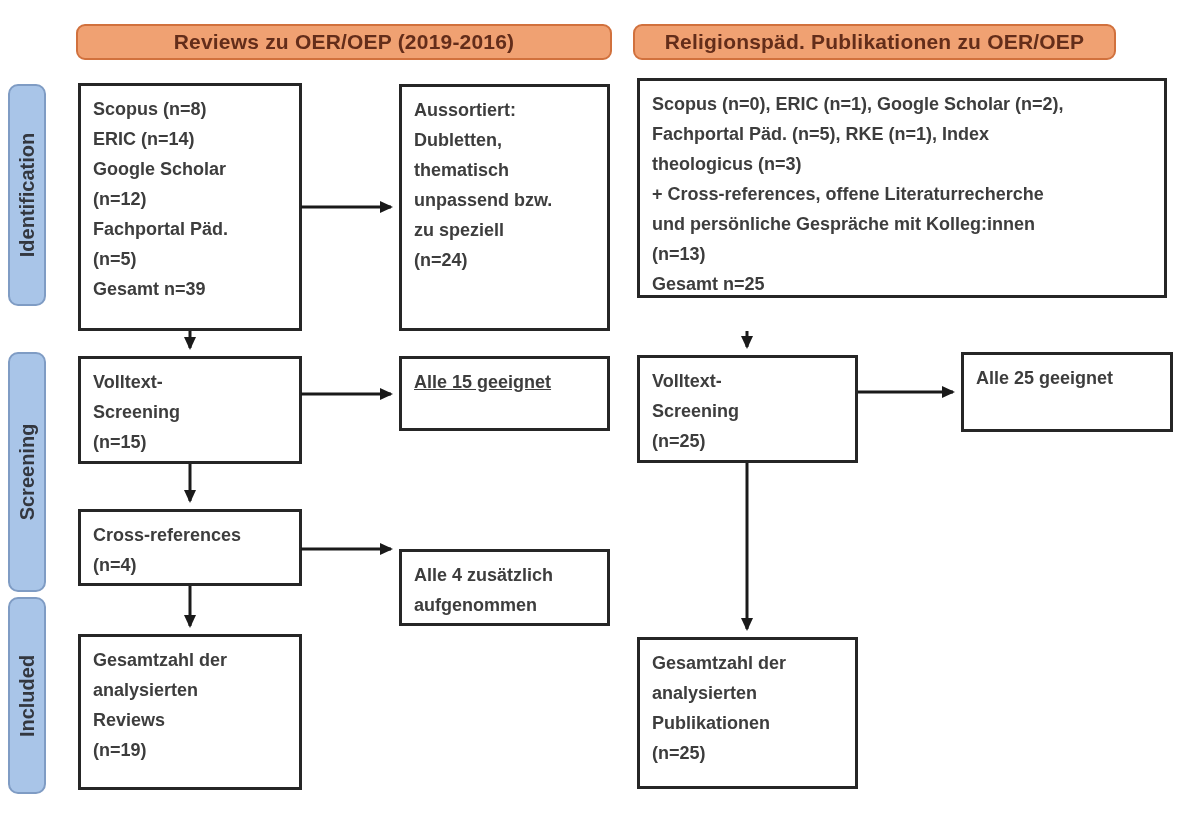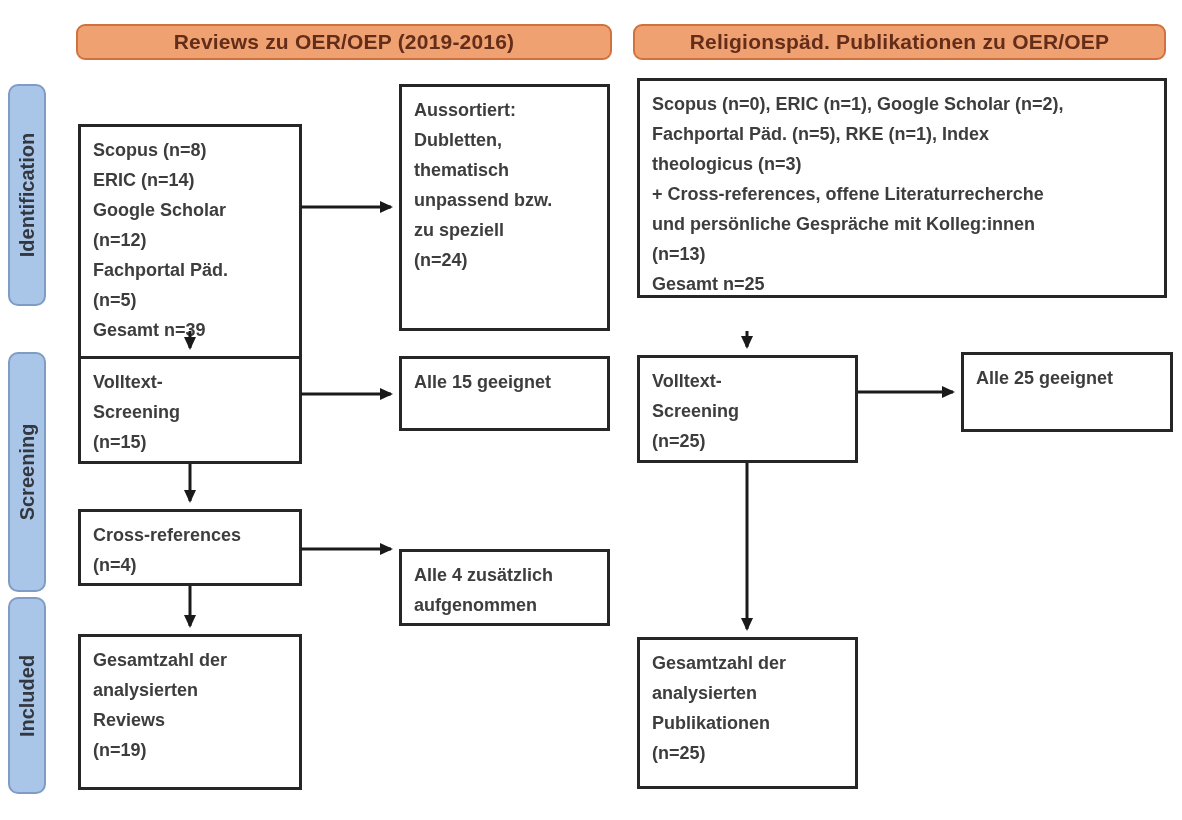--- a/index.html
+++ b/index.html
@@ -13,46 +13,46 @@
     font-family:"Liberation Sans", sans-serif; overflow:hidden;
   }
   .hdr {
     position:absolute; top:24px; height:36px; box-sizing:border-box;
     background:var(--header-fill); border:2px solid var(--header-border);
     border-radius:9px; color:var(--header-text);
     display:flex; align-items:center; justify-content:center;
     font-size:21px; font-weight:700; letter-spacing:0.2px;
   }
   .hdr-left  { left:76px;  width:536px; }
-  .hdr-right { left:633px; width:533px; }
+  .hdr-right { left:633px; width:483px; }
   .stage {
     position:absolute; left:8px; width:38px; box-sizing:border-box;
     background:var(--stage-fill); border:2px solid var(--stage-border);
     border-radius:10px;
   }
   .stage > span {
     position:absolute; left:50%; top:50%;
     transform:translate(-50%,-50%) rotate(-90deg);
     white-space:nowrap; font-size:20px; font-weight:700; color:var(--stage-text);
   }
   .stage-identification { top:84px;  height:222px; }
   .stage-screening      { top:352px; height:240px; }
   .stage-included       { top:597px; height:197px; }
   .box {
     position:absolute; box-sizing:border-box; background:#ffffff;
     border:3px solid var(--box-border); color:var(--box-text);
     font-size:18px; line-height:30px; font-weight:600;
     white-space:pre-line; padding:8px 12px;
   }
-  .box-l-sources   { left:78px;  top:83px;  width:224px; height:248px;margin-top:41px; }
+  .box-l-sources   { left:78px;  top:83px;  width:224px; height:248px; }
   .box-l-fulltext  { left:78px;  top:356px; width:224px; height:108px; }
   .box-l-crossref  { left:78px;  top:509px; width:224px; height:77px;  }
   .box-l-included  { left:78px;  top:634px; width:224px; height:156px; }
   .box-m-excluded  { left:399px; top:84px;  width:211px; height:247px; }
-  .box-m-ft-result { left:399px; top:356px; width:211px; height:75px;  }
+  .box-m-ft-result { left:399px; top:356px; width:211px; height:75px;text-decoration:underline;  }
   .box-m-cr-result { left:399px; top:509px; width:211px; height:77px;margin-top:40px;  }
   .box-r-sources   { left:637px; top:78px;  width:530px; height:220px; padding-right:12px; }
   .box-r-fulltext  { left:637px; top:355px; width:221px; height:108px; }
   .box-r-ft-result { left:961px; top:352px; width:212px; height:80px;  }
   .box-r-included  { left:637px; top:637px; width:221px; height:152px; }
   svg.arrows { position:absolute; left:0; top:0; width:1182px; height:820px; pointer-events:none; }
   svg.arrows line { stroke:var(--arrow); stroke-width:3; }
   svg.arrows .head { fill:var(--arrow); }
 </style>
 </head>

